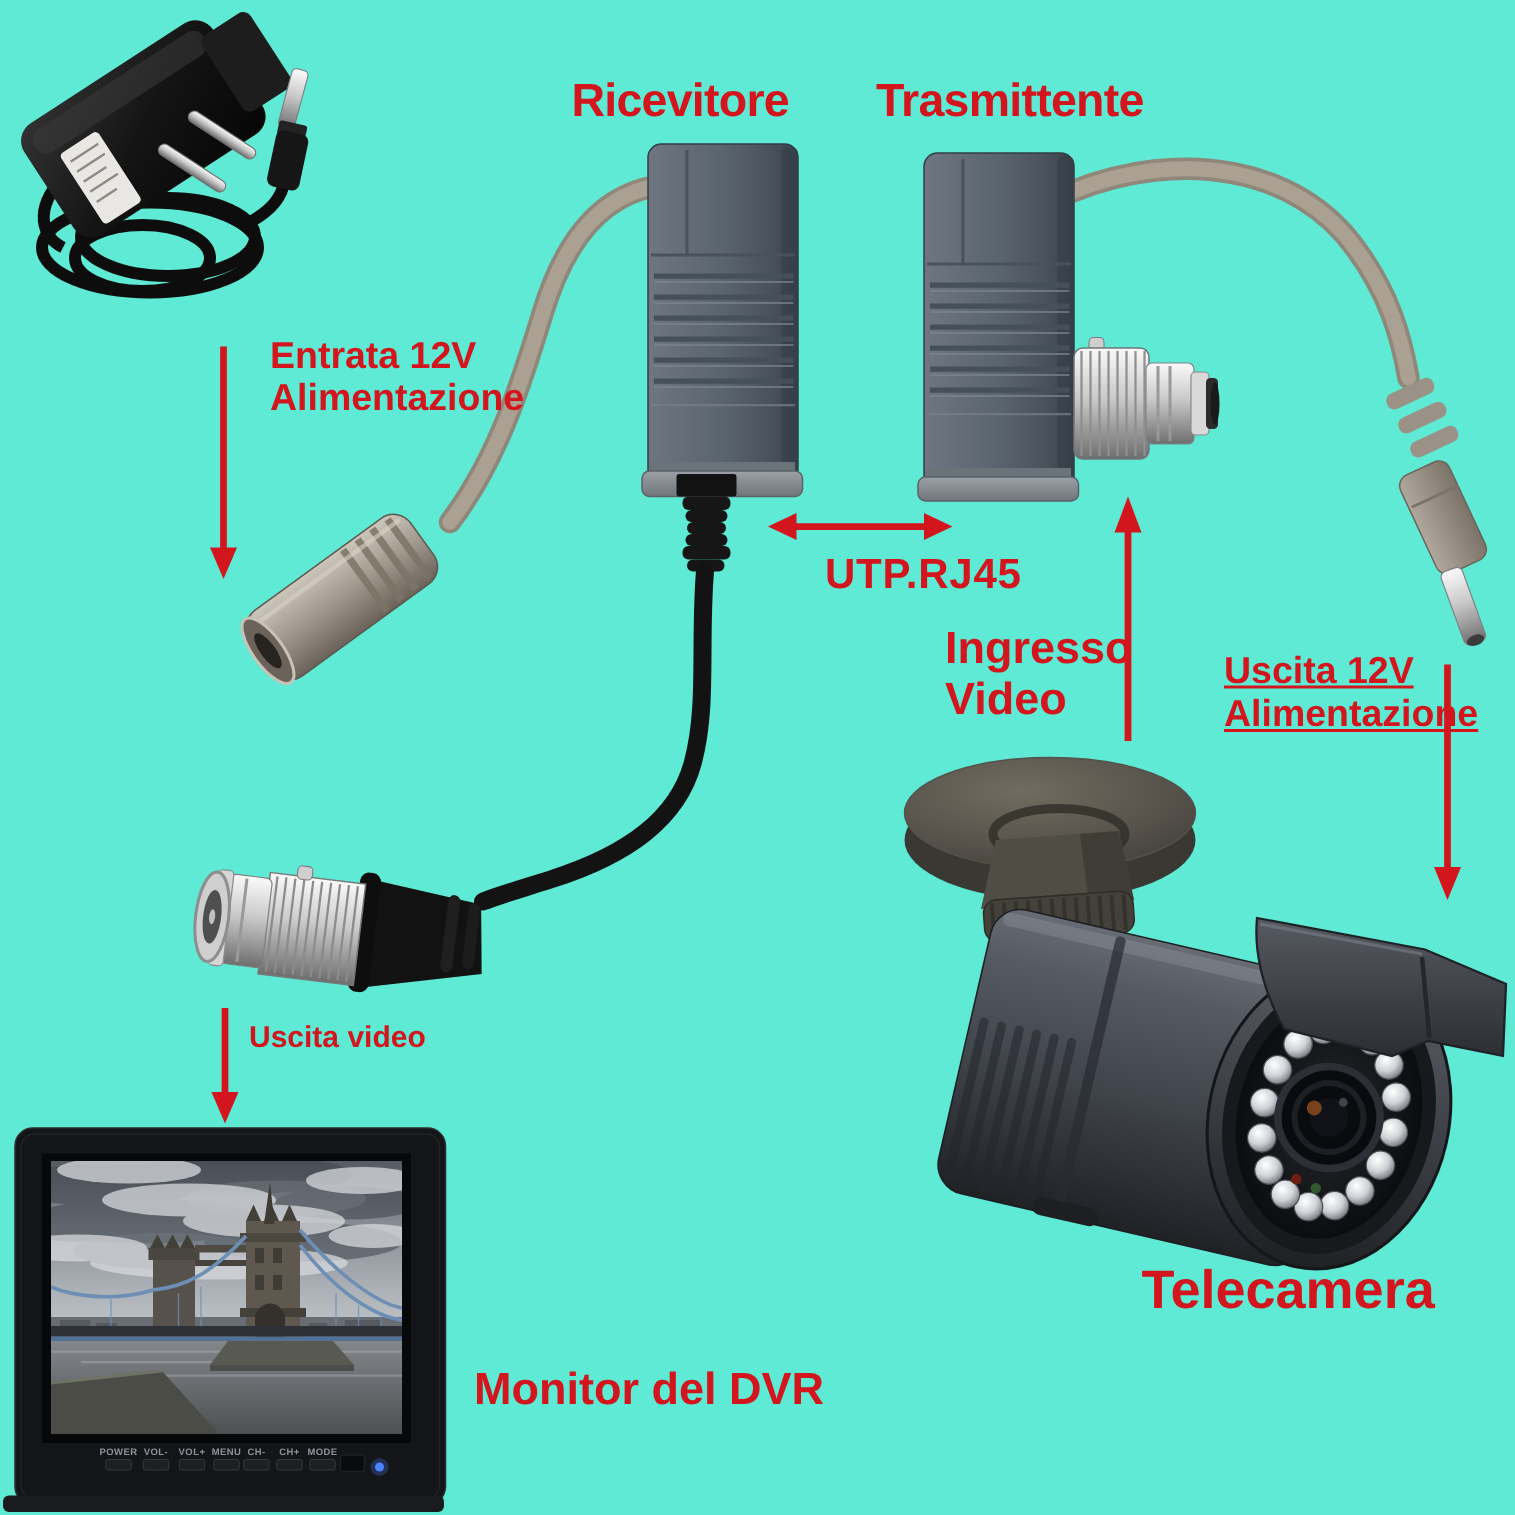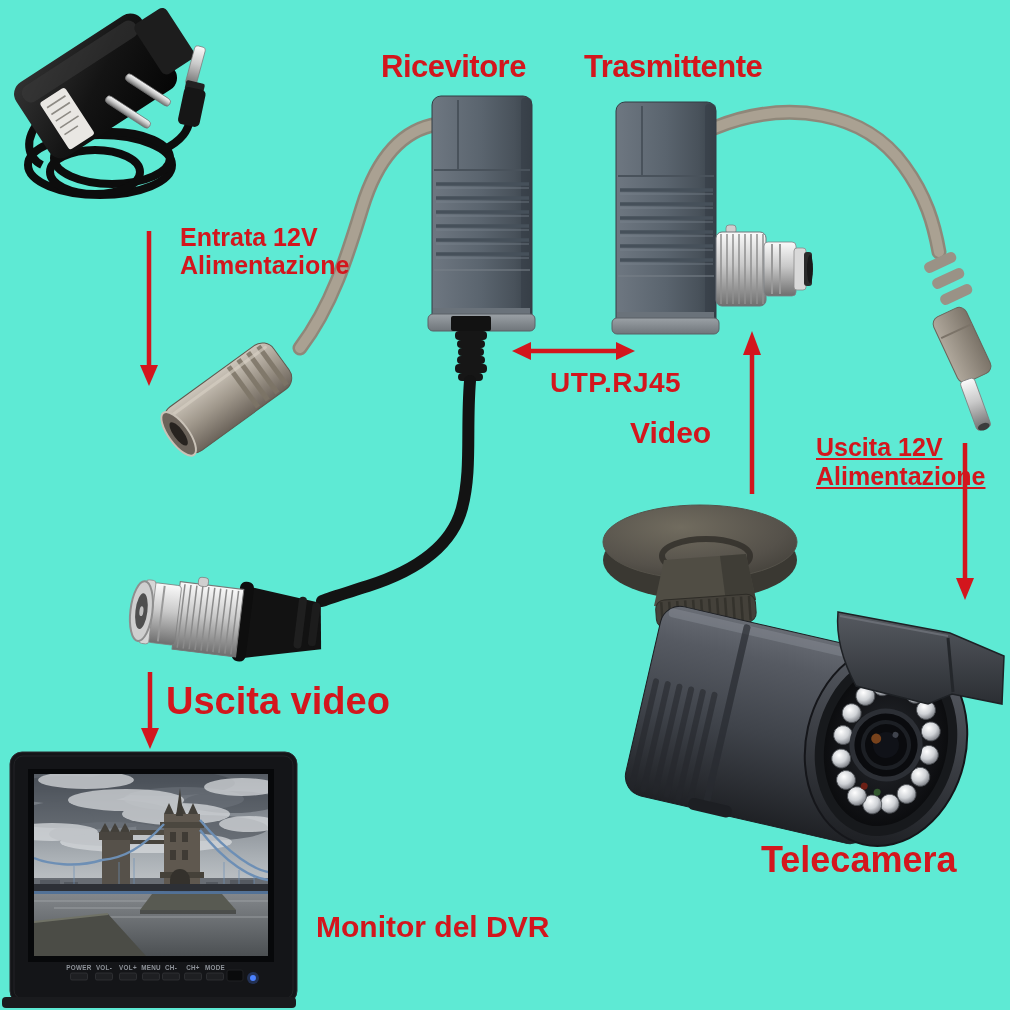--- a/index.html
+++ b/index.html
@@ -11,21 +11,21 @@
   #art { position:absolute; left:0; top:0; }
   .lbl { position:absolute; color:var(--red); font-weight:bold; line-height:1.1; white-space:nowrap; }
   .lbl.center { text-align:left; white-space:normal;margin-left:32px; }
   #lbl-ricevitore   { left:381px; top:50px;  font-size:31px; letter-spacing:-0.5px; }
   #lbl-trasmittente { left:584px; top:50px;  font-size:31px; letter-spacing:-0.5px; }
   #lbl-alimentatore { left:243px; top:87px;  font-size:25px; }
   #lbl-entrata      { left:148px; top:223px; width:180px; font-size:25px; line-height:28px; }
   #lbl-utp          { left:509px; top:368px; font-size:28px; letter-spacing:0.5px;margin-left:41px; }
   #lbl-ingresso     { left:598px; top:416px; width:152px; font-size:30px; line-height:34px; }
   #lbl-uscita12     { left:784px; top:433px; width:164px; font-size:25px; line-height:29px;text-decoration:underline; }
-  #lbl-uscitavideo  { left:166px; top:681px; font-size:38px; }
+  #lbl-uscitavideo  { left:166px; top:681px; font-size:20px; }
   #lbl-monitor      { left:316px; top:910px; font-size:30px;text-align:right; }
   #lbl-telecamera   { left:761px; top:840px; font-size:36px;text-align:center; }
   .red-stroke { stroke:var(--red); stroke-width:4.5; fill:none; }
   .red-fill   { fill:var(--red); }
   .btnlbl { font:bold 6.3px "Liberation Sans",sans-serif; fill:#8f939a; text-anchor:middle; letter-spacing:.3px; }
 </style>
 </head>
 <body>
 
 <div id="stage">
@@ -526,20 +526,21 @@
 </svg>
 
 <div id="lbl-ricevitore" class="lbl">Ricevitore</div>
 <div id="lbl-trasmittente" class="lbl">Trasmittente</div>
 <div id="lbl-entrata" class="lbl center">
   <div>Entrata 12V</div>
   <div>Alimentazione</div>
 </div>
 <div id="lbl-utp" class="lbl">UTP.RJ45</div>
 <div id="lbl-ingresso" class="lbl center">
+  <div>Ingresso</div>
   <div>Video</div>
 </div>
 <div id="lbl-uscita12" class="lbl center">
   <div>Uscita 12V</div>
   <div>Alimentazione</div>
 </div>
 <div id="lbl-uscitavideo" class="lbl">Uscita video</div>
 <div id="lbl-monitor" class="lbl">Monitor del DVR</div>
 <div id="lbl-telecamera" class="lbl">Telecamera</div>
 

